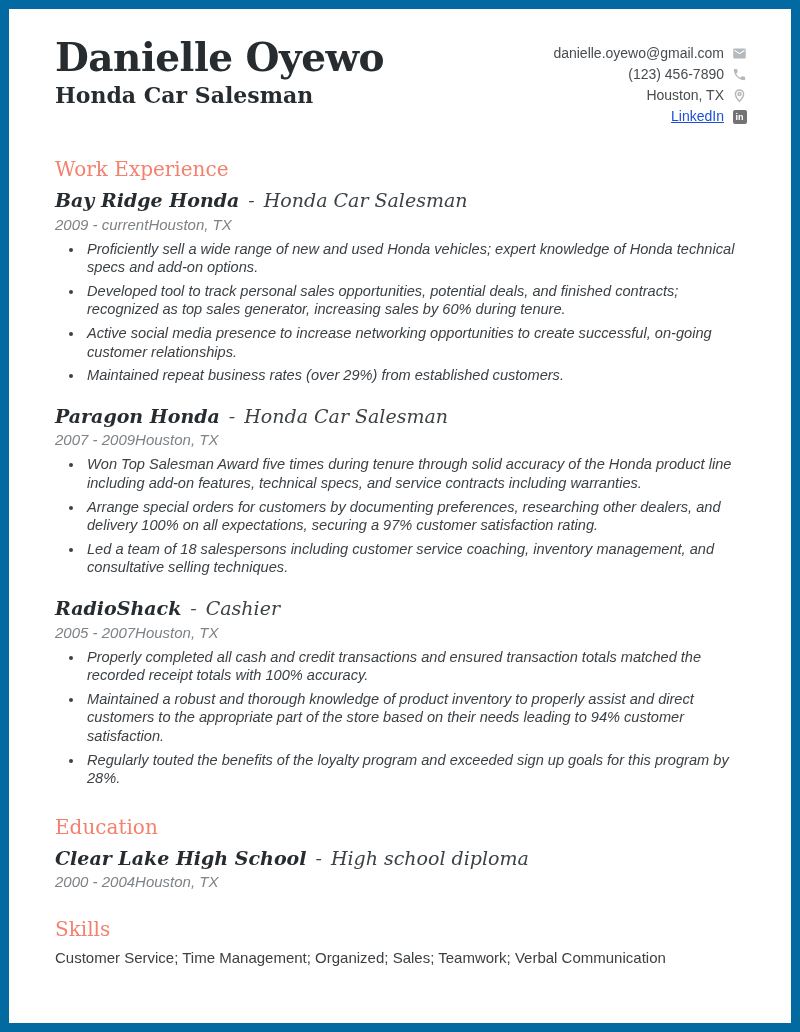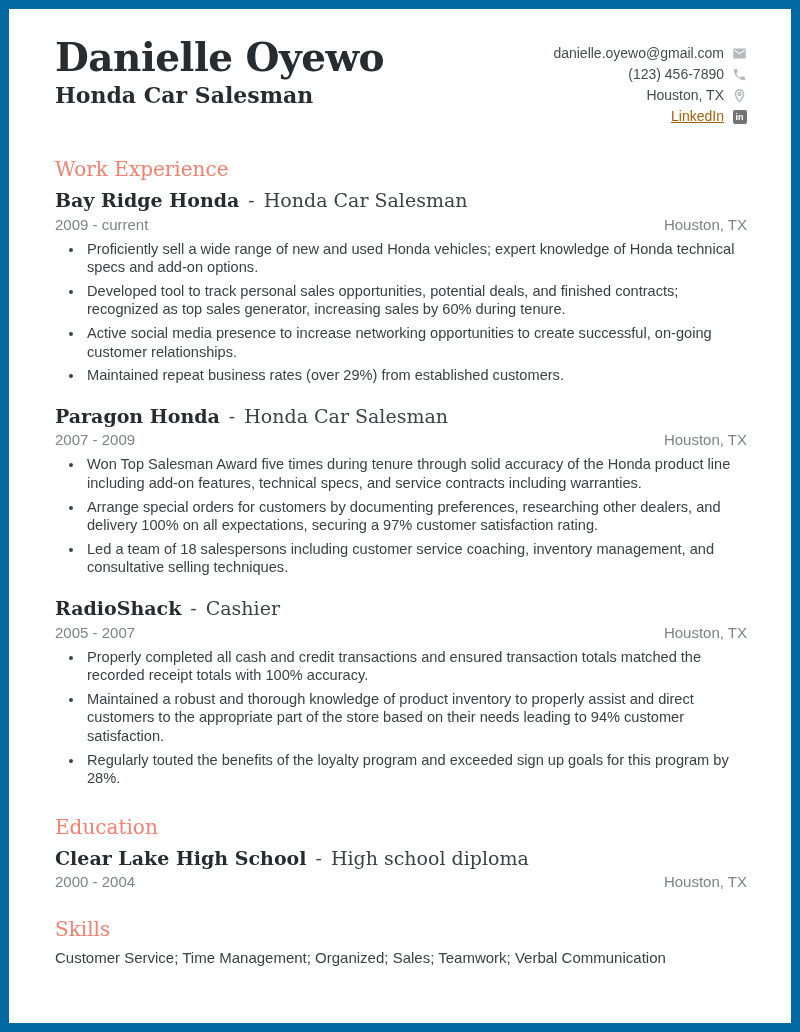--- a/index.html
+++ b/index.html
@@ -35,52 +35,52 @@
     color: #272c30;
     margin-top: 1px;
   }
   .contact { padding-top: 12px; }
   .contact-line {
     display: flex; justify-content: flex-end; align-items: center;
     gap: 8px; margin-bottom: 6px;
     font-size: 14px; color: #474c50; line-height: 15px;
   }
   .contact-line .txt { white-space: nowrap; }
-  .contact-line a.link { color: #a16207; text-decoration: underline; }
+  .contact-line a.link { color: #1d4ed8; text-decoration: underline; }
   .cicon { width: 15px; height: 15px; display: inline-flex; align-items: center; justify-content: center; flex: 0 0 15px; }
   .cicon svg { width: 15px; height: 15px; fill: #b4b9bd; }
   .cicon.pin svg { fill: none; stroke: #b4b9bd; stroke-width: 2.4; }
   .li-badge {
     width: 14px; height: 14px; background: #737373; border-radius: 2px;
     color: #fff; font-size: 9px; font-weight: bold; line-height: 14px;
     text-align: center; font-family: "Liberation Sans", sans-serif;
   }
 
   
   .section-heading {
     font-family: "DejaVu Serif", serif;
     font-weight: 400;
     font-size: 20px;
     color: #f4806d;
     margin-top: 27px;
     margin-bottom: 7px;
   }
-  .entry { margin-top: 19px; }
+  .entry { margin-top: 19px; font-style: italic; }
   .entry.first { margin-top: 0; }
   .entry-title {
     font-family: "DejaVu Serif", serif;
     font-size: 19px;
     color: #272c30;
     line-height: 1.35;
   }
   .entry-title .org { font-weight: 700; }
   .entry-title .sep { font-weight: 400; color: #3c4246; margin: 0 9px; }
   .entry-title .role { font-weight: 400; color: #3c4246; }
   .entry-meta {
-    display: flex; justify-content: space-between;
+    display: flex; 
     font-size: 15px; color: #7e8387;
     margin-top: 2px;
   }
   ul.bullets { margin-top: 7px; padding-left: 29px; list-style: disc outside; }
   ul.bullets li {
     font-size: 14.6px;
     line-height: 18.6px;
     color: #3c4145;
     margin-bottom: 5px;
     padding-left: 3px;

